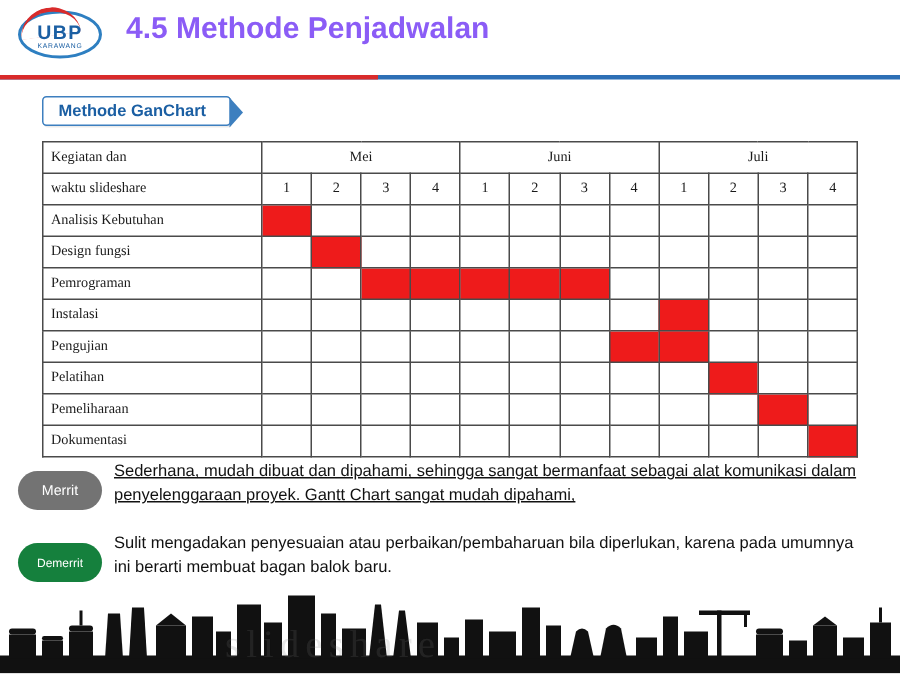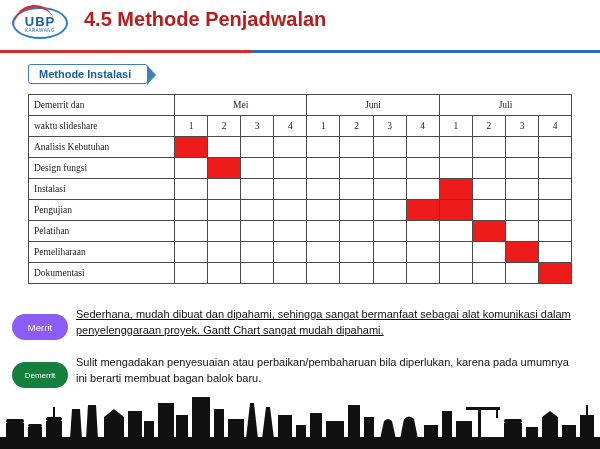--- a/index.html
+++ b/index.html
@@ -77,21 +77,21 @@
     border-top: 3px solid #d92b2b;
     border-radius: 50%/100% 100% 0 0;
     transform: rotate(-8deg);
   }
   .title {
     position: absolute;
     left: 84px;
     top: 8px;
     font-size: 20px;
     font-weight: bold;
-    color: #b91c1c;
+    color: #8b5cf6;
     font-family: "Liberation Sans", sans-serif;
   }
   .header-rule {
     position: absolute;
     left: 0;
     top: 50px;
     width: 600px;
     height: 3px;
     background: #2d6fb5;
   }
@@ -242,42 +242,42 @@
       <div class="logo-swoosh"></div>
       <div class="logo-text">UBP</div>
       <div class="logo-sub">KARAWANG</div>
     </div>
     <div class="title">4.5 Methode Penjadwalan</div>
     <div class="header-rule" style="background: rgb(45, 111, 181);"></div>
     <div class="header-rule-red" style="background: rgb(217, 43, 43);"></div>
   </div>
 
   <div class="banner-wrap">
-    <span class="banner">Methode Instalasi</span>
+    <span class="banner">Methode GanChart</span>
   </div>
 
   <table class="gantt">
     <colgroup>
       <col class="col-task">
       <col class="col-week">
         <col class="col-week">
         <col class="col-week">
         <col class="col-week">
       <col class="col-week">
         <col class="col-week">
         <col class="col-week">
         <col class="col-week">
       <col class="col-week">
         <col class="col-week">
         <col class="col-week">
         <col class="col-week">
     </colgroup>
     <tbody id="gantt-body">
         <tr>
-          <td class="task-head">Demerrit dan</td>
+          <td class="task-head">Kegiatan dan</td>
           <td class="month" colspan="4">Mei</td>
           <td class="month" colspan="4">Juni</td>
           <td class="month" colspan="4">Juli</td>
         </tr>
         <tr>
           <td class="task-head">waktu slideshare</td>
           <td>1</td>
           <td>2</td>
           <td>3</td>
           <td>4</td>
@@ -314,20 +314,35 @@
           <td></td>
           <td></td>
           <td></td>
           <td></td>
           <td></td>
           <td></td>
           <td></td>
           <td></td>
         </tr>
         <tr>
+          <td class="task-cell">Pemrograman</td>
+          <td></td>
+          <td></td>
+          <td class="filled" style="background: rgb(238, 27, 27);"></td>
+          <td class="filled" style="background: rgb(238, 27, 27);"></td>
+          <td class="filled" style="background: rgb(238, 27, 27);"></td>
+          <td class="filled" style="background: rgb(238, 27, 27);"></td>
+          <td class="filled" style="background: rgb(238, 27, 27);"></td>
+          <td></td>
+          <td></td>
+          <td></td>
+          <td></td>
+          <td></td>
+        </tr>
+        <tr>
           <td class="task-cell">Instalasi</td>
           <td></td>
           <td></td>
           <td></td>
           <td></td>
           <td></td>
           <td></td>
           <td></td>
           <td></td>
           <td class="filled" style="background: rgb(238, 27, 27);"></td>
@@ -392,21 +407,21 @@
           <td></td>
           <td></td>
           <td></td>
           <td></td>
           <td class="filled" style="background: rgb(238, 27, 27);"></td>
         </tr>
       </tbody>
   </table>
 
   <div class="notes">
-    <div class="pill pill-merrit" style="background: #8b5cf6;">Merrit</div>
+    <div class="pill pill-merrit" style="background: #737373;">Merrit</div>
     <div class="note-text note-merrit">Sederhana, mudah dibuat dan dipahami, sehingga sangat bermanfaat sebagai alat komunikasi dalam penyelenggaraan proyek. Gantt Chart sangat mudah dipahami,</div>
     <div class="pill pill-demerit" style="background: #15803d;">Demerrit</div>
     <div class="note-text note-demerit">Sulit mengadakan penyesuaian atau perbaikan/pembaharuan bila diperlukan, karena pada umumnya ini berarti membuat bagan balok baru.</div>
   </div>
 
   <svg class="skyline" viewBox="0 0 600 58" preserveAspectRatio="none">
     <g fill="#111111">
       <rect x="0" y="46" width="600" height="12"></rect>
 
       <rect x="6" y="32" width="18" height="16"></rect>
@@ -452,13 +467,14 @@
       <rect x="504" y="28" width="18" height="4" rx="2"></rect>
       <rect x="526" y="36" width="12" height="12"></rect>
       <rect x="542" y="26" width="16" height="22"></rect>
       <polygon points="542,26 550,20 558,26"></polygon>
       <rect x="562" y="34" width="14" height="14"></rect>
       <rect x="580" y="24" width="14" height="24"></rect>
       <rect x="586" y="14" width="2" height="10"></rect>
     </g>
   </svg>
 
+  <div class="watermark">slideshare</div>
 </div>
 
 </body></html>

